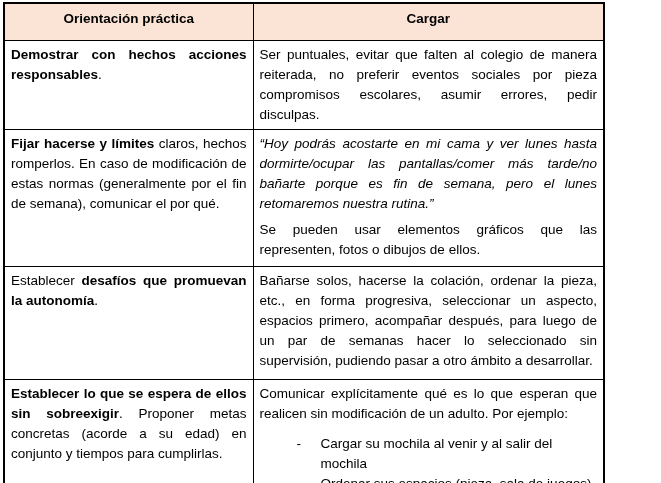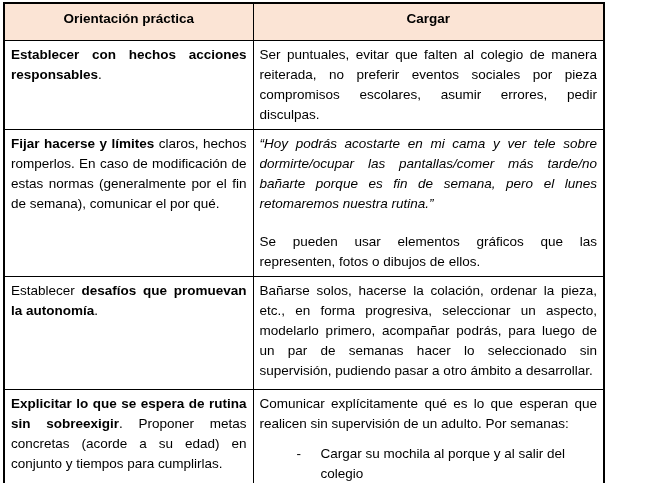--- a/index.html
+++ b/index.html
@@ -42,21 +42,21 @@
   table.doc th {
     background: #FBE4D5;
     font-weight: bold;
     text-align: center;
     padding-top: 5px;
   }
   table.doc td {
     text-align: justify;
   }
   .cell p { margin: 0; }
-  .cell p.gap { margin-top: 18px; }
+  .cell p.gap { margin-top: 6px; }
   .b { font-weight: bold; }
   .i { font-style: italic; }
   .list { margin-top: 10px; }
   .li {
     display: flex;
     margin-left: 37px;
   }
   .li .dash {
     flex: 0 0 24px;
   }
@@ -80,56 +80,56 @@
       <th class="cell">
         <span>Orientación práctica</span>
       </th>
       <th class="cell">
         <span>Cargar</span>
       </th>
     </tr>
 
     <tr class="h-r1">
       <td class="cell">
-        <p><span class="b">Establecer con hechos acciones responsables</span><span>.</span></p>
+        <p><span class="b">Demostrar con hechos acciones responsables</span><span>.</span></p>
       </td>
       <td class="cell">
         <p>Ser puntuales, evitar que falten al colegio de manera reiterada, no preferir eventos sociales por pieza compromisos escolares, asumir errores, pedir disculpas.</p>
       </td>
     </tr>
 
     <tr class="h-r2">
       <td class="cell">
         <p><span class="b">Fijar hacerse y límites</span><span> claros, hechos romperlos. En caso de modificación de estas normas (generalmente por el fin de semana), comunicar el por qué.</span></p>
       </td>
       <td class="cell">
-        <p class="i">“Hoy podrás acostarte en mi cama y ver tele sobre dormirte/ocupar las pantallas/comer más tarde/no bañarte porque es fin de semana, pero el lunes retomaremos nuestra rutina.”</p>
+        <p class="i">“Hoy podrás acostarte en mi cama y ver lunes hasta dormirte/ocupar las pantallas/comer más tarde/no bañarte porque es fin de semana, pero el lunes retomaremos nuestra rutina.”</p>
         <p class="gap">Se pueden usar elementos gráficos que las representen, fotos o dibujos de ellos.</p>
       </td>
     </tr>
 
     <tr class="h-r3">
       <td class="cell">
         <p><span>Establecer </span><span class="b">desafíos que promuevan la autonomía</span><span>.</span></p>
       </td>
       <td class="cell">
-        <p>Bañarse solos, hacerse la colación, ordenar la pieza, etc., en forma progresiva, seleccionar un aspecto, modelarlo primero, acompañar podrás, para luego de un par de semanas hacer lo seleccionado sin supervisión, pudiendo pasar a otro ámbito a desarrollar.</p>
+        <p>Bañarse solos, hacerse la colación, ordenar la pieza, etc., en forma progresiva, seleccionar un aspecto, espacios primero, acompañar después, para luego de un par de semanas hacer lo seleccionado sin supervisión, pudiendo pasar a otro ámbito a desarrollar.</p>
       </td>
     </tr>
 
     <tr class="h-r4">
       <td class="cell">
-        <p><span class="b">Explicitar lo que se espera de rutina sin sobreexigir</span><span>. Proponer metas concretas (acorde a su edad) en conjunto y tiempos para cumplirlas.</span></p>
+        <p><span class="b">Establecer lo que se espera de ellos sin sobreexigir</span><span>. Proponer metas concretas (acorde a su edad) en conjunto y tiempos para cumplirlas.</span></p>
       </td>
       <td class="cell">
-        <p>Comunicar explícitamente qué es lo que esperan que realicen sin supervisión de un adulto. Por semanas:</p>
+        <p>Comunicar explícitamente qué es lo que esperan que realicen sin modificación de un adulto. Por ejemplo:</p>
         <div class="list">
           <div class="li">
             <span class="dash">-</span>
-            <span class="li-text">Cargar su mochila al porque y al salir del colegio</span>
+            <span class="li-text">Cargar su mochila al venir y al salir del mochila</span>
           </div>
           <div class="li">
             <span class="dash">-</span>
             <span class="li-text">Ordenar sus espacios (pieza, sala de juegos)</span>
           </div>
         </div>
       </td>
     </tr>
   </tbody>
     </table>

